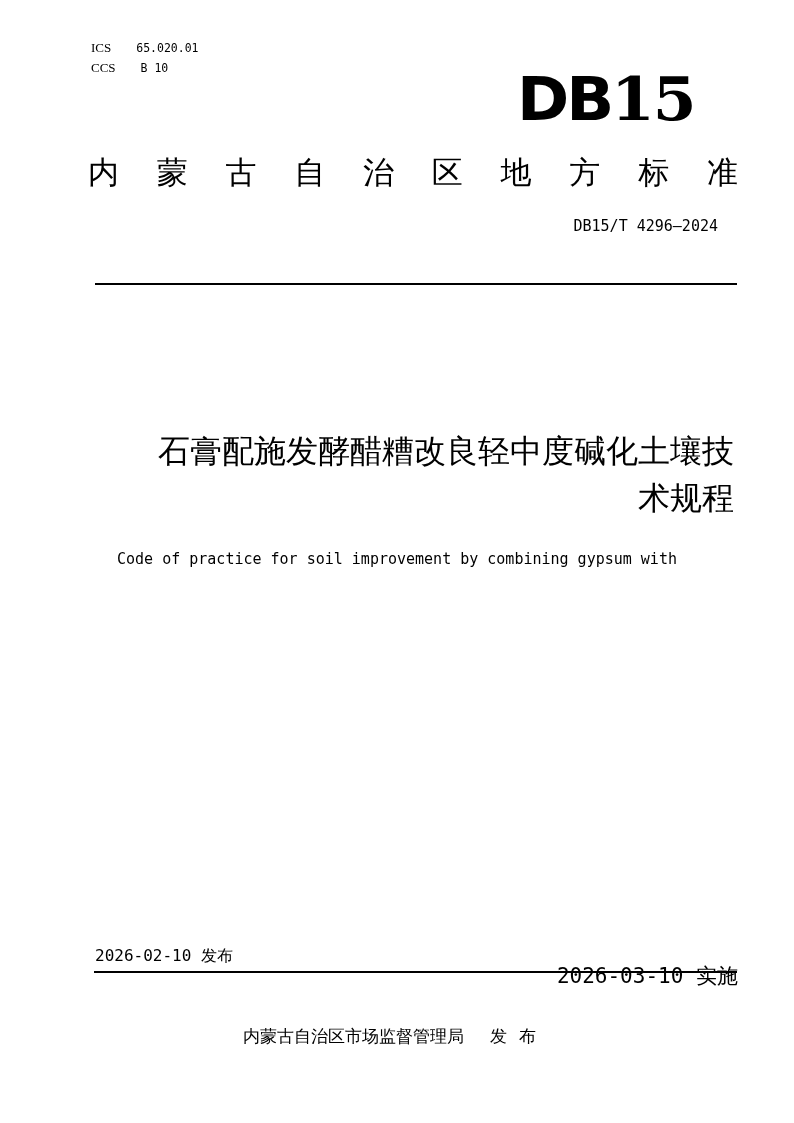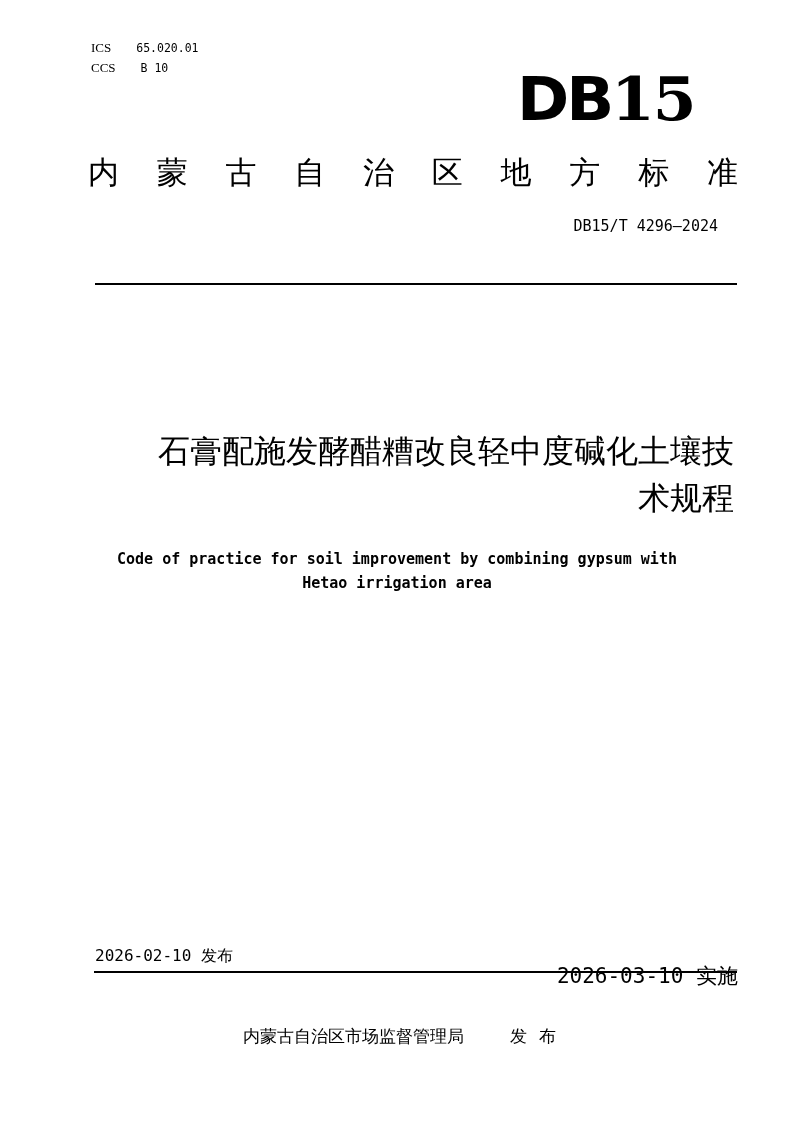--- a/index.html
+++ b/index.html
@@ -28,26 +28,26 @@
   }
   .rule { height: 1.5px; background: #000; }
   .rule-top { left: 95px; top: 283px; width: 642px; }
   .rule-bottom { left: 94px; top: 971px; width: 643px; }
   .title-zh {
     left: 60px; top: 428px; width: 674px; text-align: right;
     font-size: 32px; line-height: 47px; font-family: "DejaVu Sans", sans-serif;
   }
   .title-en {
     left: 60px; top: 547px; width: 674px; text-align: center;
-    font-family: "DejaVu Sans Mono", monospace; font-size: 15px; line-height: 24px; font-weight: bold;
+    font-family: "DejaVu Sans Mono", monospace; font-size: 15px; line-height: 24px;
   }
   .date-issue { left: 95px; top: 946px; font-size: 16px; font-family: "DejaVu Sans Mono", monospace; }
   .date-impl { right: 56px; top: 962px; font-size: 21px; font-family: "DejaVu Sans Mono", monospace; }
   .date-issue .zh, .date-impl .zh { font-family: "DejaVu Sans", sans-serif; }
-  .publisher { left: 243px; top: 1025px; font-size: 17px; display: flex; gap: 46px; }
+  .publisher { left: 243px; top: 1025px; font-size: 17px; display: flex; gap: 26px; }
   .publisher .act { letter-spacing: 12px; }
 </style>
 </head>
 <body>
 
 <div class="abs classcodes">
   <div class="row">
     <span class="lbl">ICS</span>
     <span class="val">65.020.01</span>
   </div>
@@ -78,21 +78,20 @@
 
 <div class="abs rule rule-top"></div>
 
 <div class="abs title-zh">
   <div>石膏配施发酵醋糟改良轻中度碱化土壤技</div>
   <div>术规程</div>
 </div>
 
 <div class="abs title-en">
   <div>Code of practice for soil improvement by combining gypsum with</div>
-  <div>Hetao irrigation area</div>
 </div>
 
 <div class="abs date-issue">
   <span>2026-02-10</span>
   <span class="zh">发布</span>
 </div>
 
 <div class="abs date-impl">
   <span>2026-03-10</span>
   <span class="zh">实施</span>

